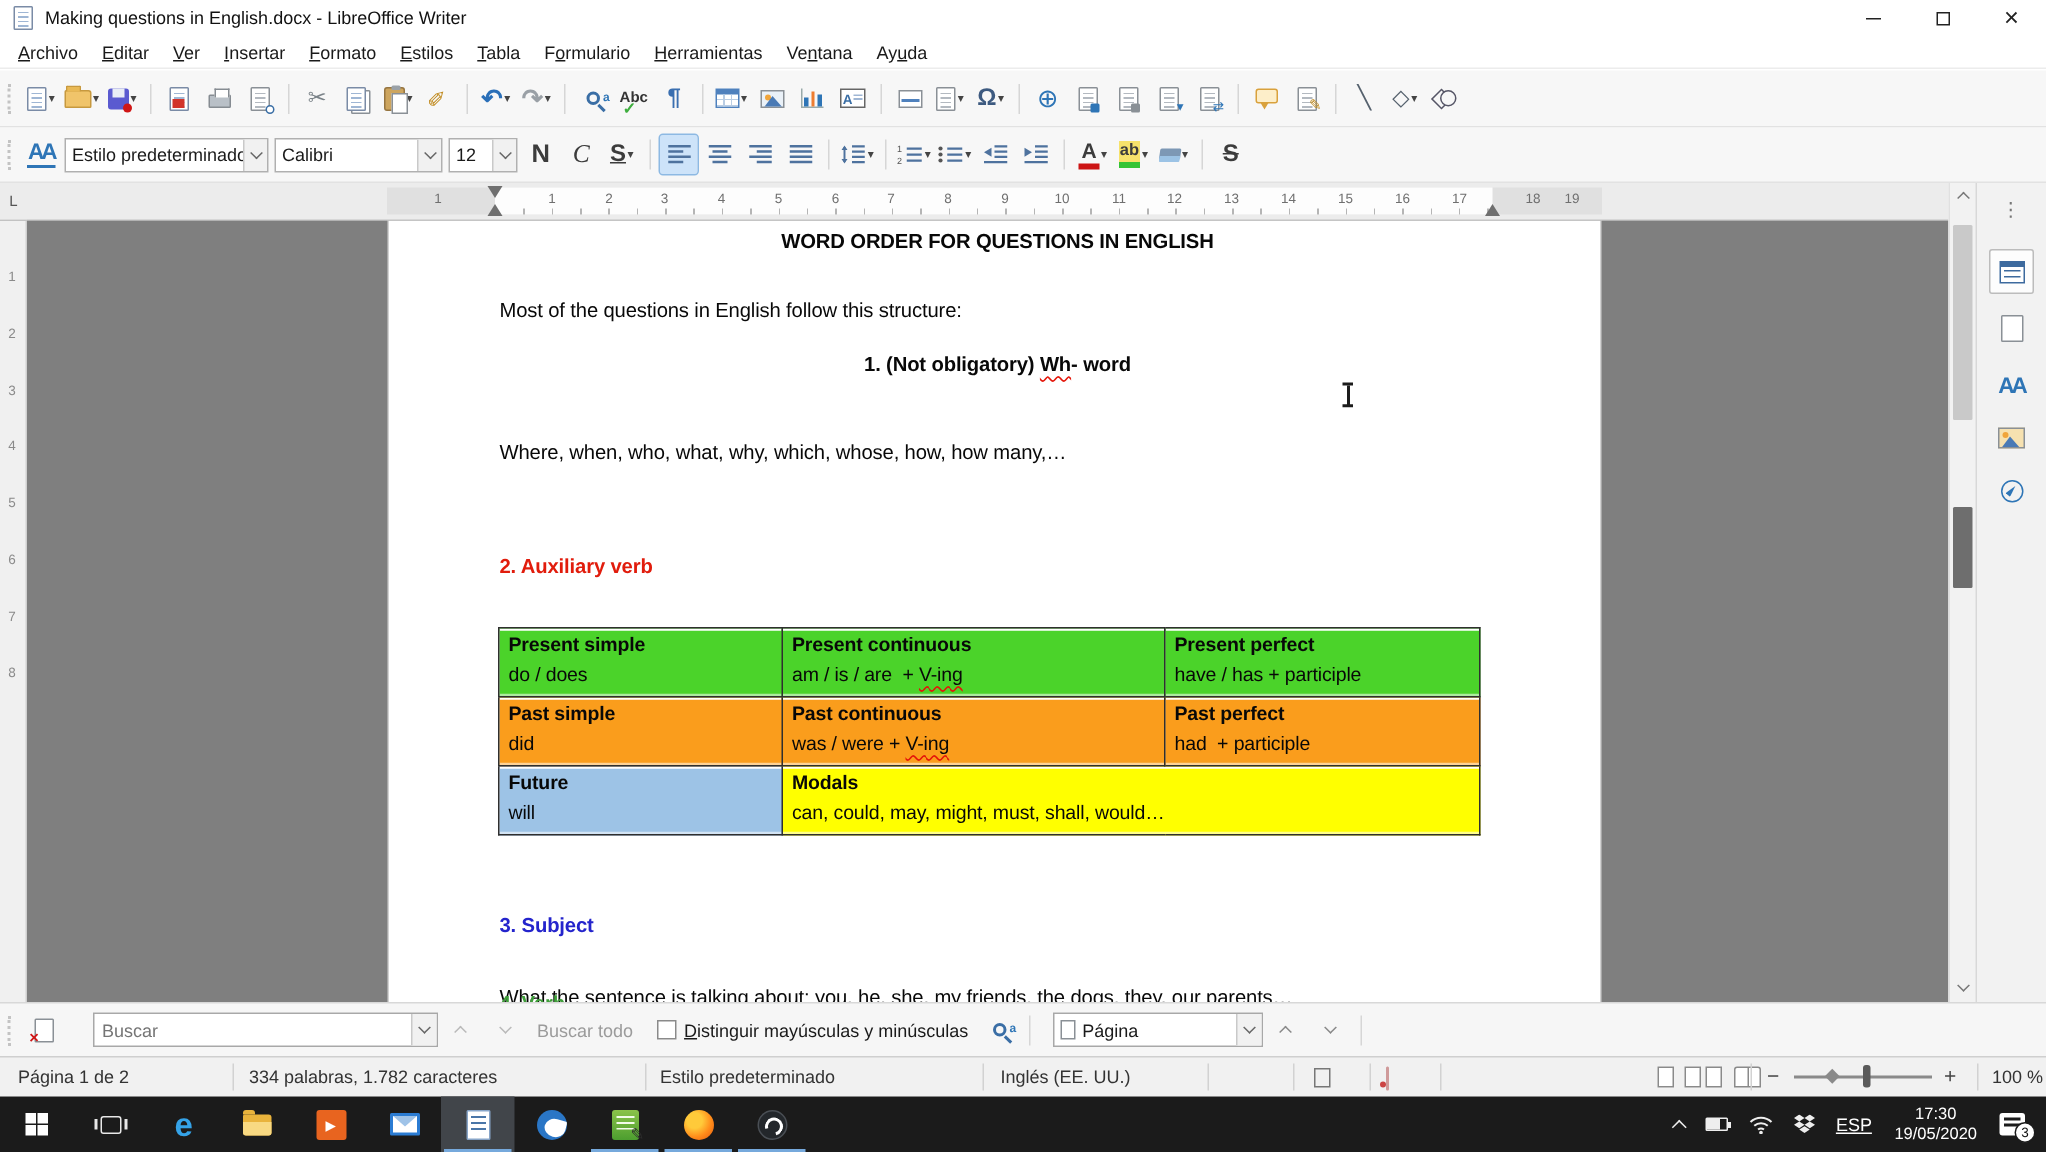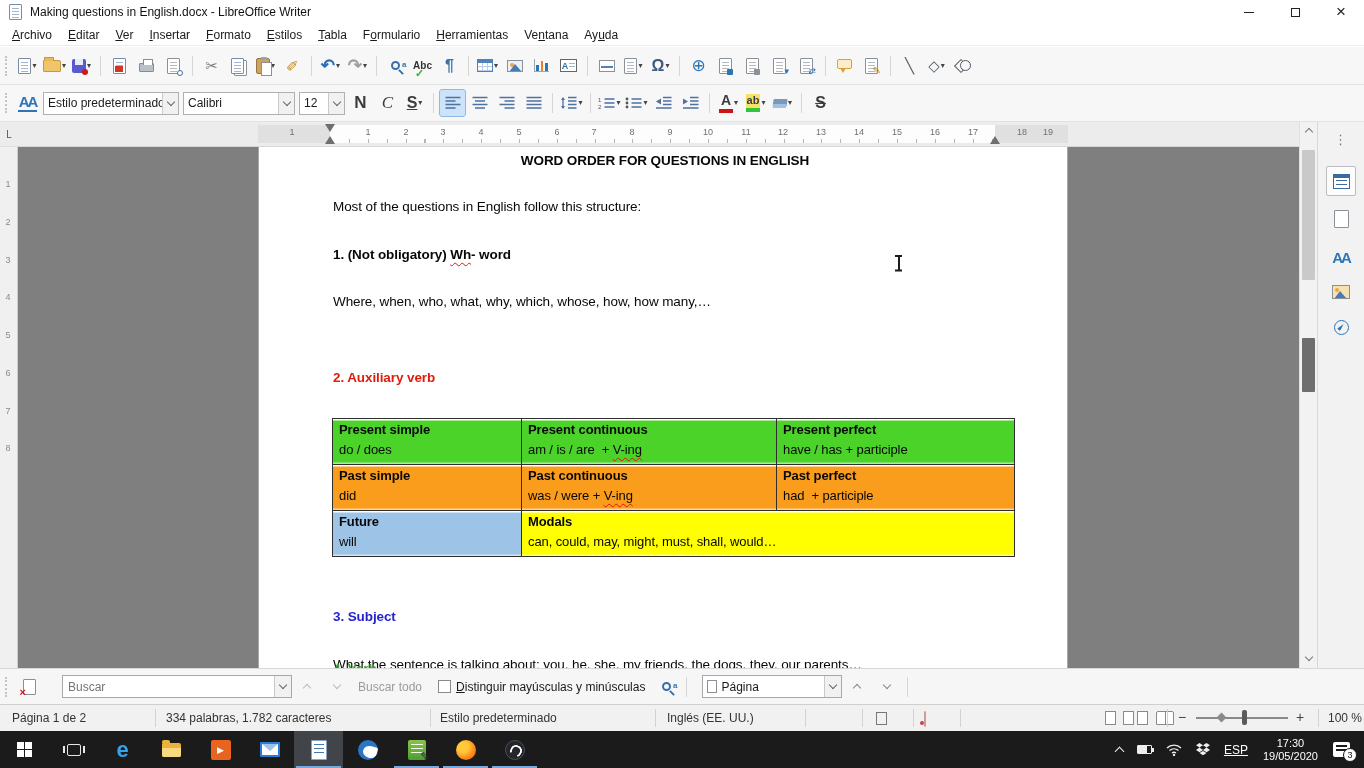--- a/index.html
+++ b/index.html
@@ -553,36 +553,36 @@
       <span class="vn" style="top:145px;">4</span>
       <span class="vn" style="top:183px;">5</span>
       <span class="vn" style="top:221px;">6</span>
       <span class="vn" style="top:259px;">7</span>
       <span class="vn" style="top:296px;">8</span>
     </div>
 
     <div class="page">
       <div class="para doc-title" style="top:4px;">WORD ORDER FOR QUESTIONS IN ENGLISH</div>
       <div class="para" style="top:50px;">Most of the questions in English follow this structure:</div>
-      <div class="para hd" style="top:98px;"><span>1. (Not obligatory) </span><span class="wavy">Wh</span><span>- word</span></div>
+      <div class="para hd" style="top:86px;text-align:center;"><span>1. (Not obligatory) </span><span class="wavy">Wh</span><span>- word</span></div>
       <div class="para" style="top:145px;">Where, when, who, what, why, which, whose, how, how many,…</div>
       <div class="para hd" style="top: 221px; color: rgb(225, 28, 12);">2. Auxiliary verb</div>
 
       <table class="vtab">
         <tbody>
             <tr>
           <td style="width: 189px; background-color: rgb(75, 211, 42);">
             <div class="ct">Present simple</div>
             <div class="cs"><span>do / does</span><span class="wavy"></span></div>
           </td>
           <td style="width: 255px; background-color: rgb(75, 211, 42);">
             <div class="ct">Present continuous</div>
             <div class="cs"><span>am / is / are  + </span><span class="wavy">V-ing</span></div>
           </td>
-          <td style="width: 238px; background-color: rgb(75, 211, 42);">
+          <td style="width: 210px; background-color: rgb(75, 211, 42);">
             <div class="ct">Present perfect</div>
             <div class="cs"><span>have / has + participle</span><span class="wavy"></span></div>
           </td>
         </tr>
         <tr>
           <td style="background-color: rgb(250, 157, 28);">
             <div class="ct">Past simple</div>
             <div class="cs"><span>did</span><span class="wavy"></span></div>
           </td>
           <td style="background-color: rgb(250, 157, 28);">

